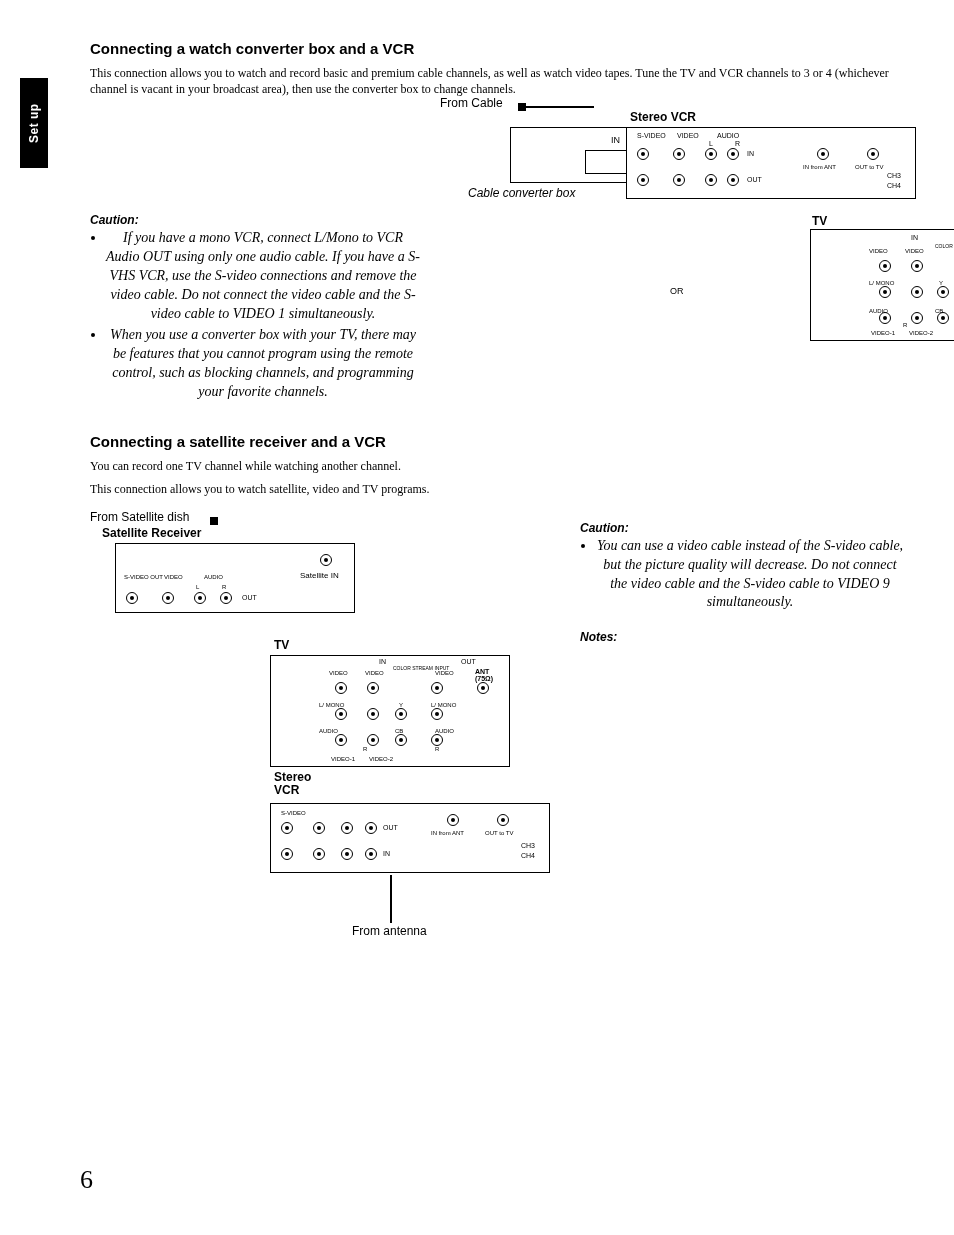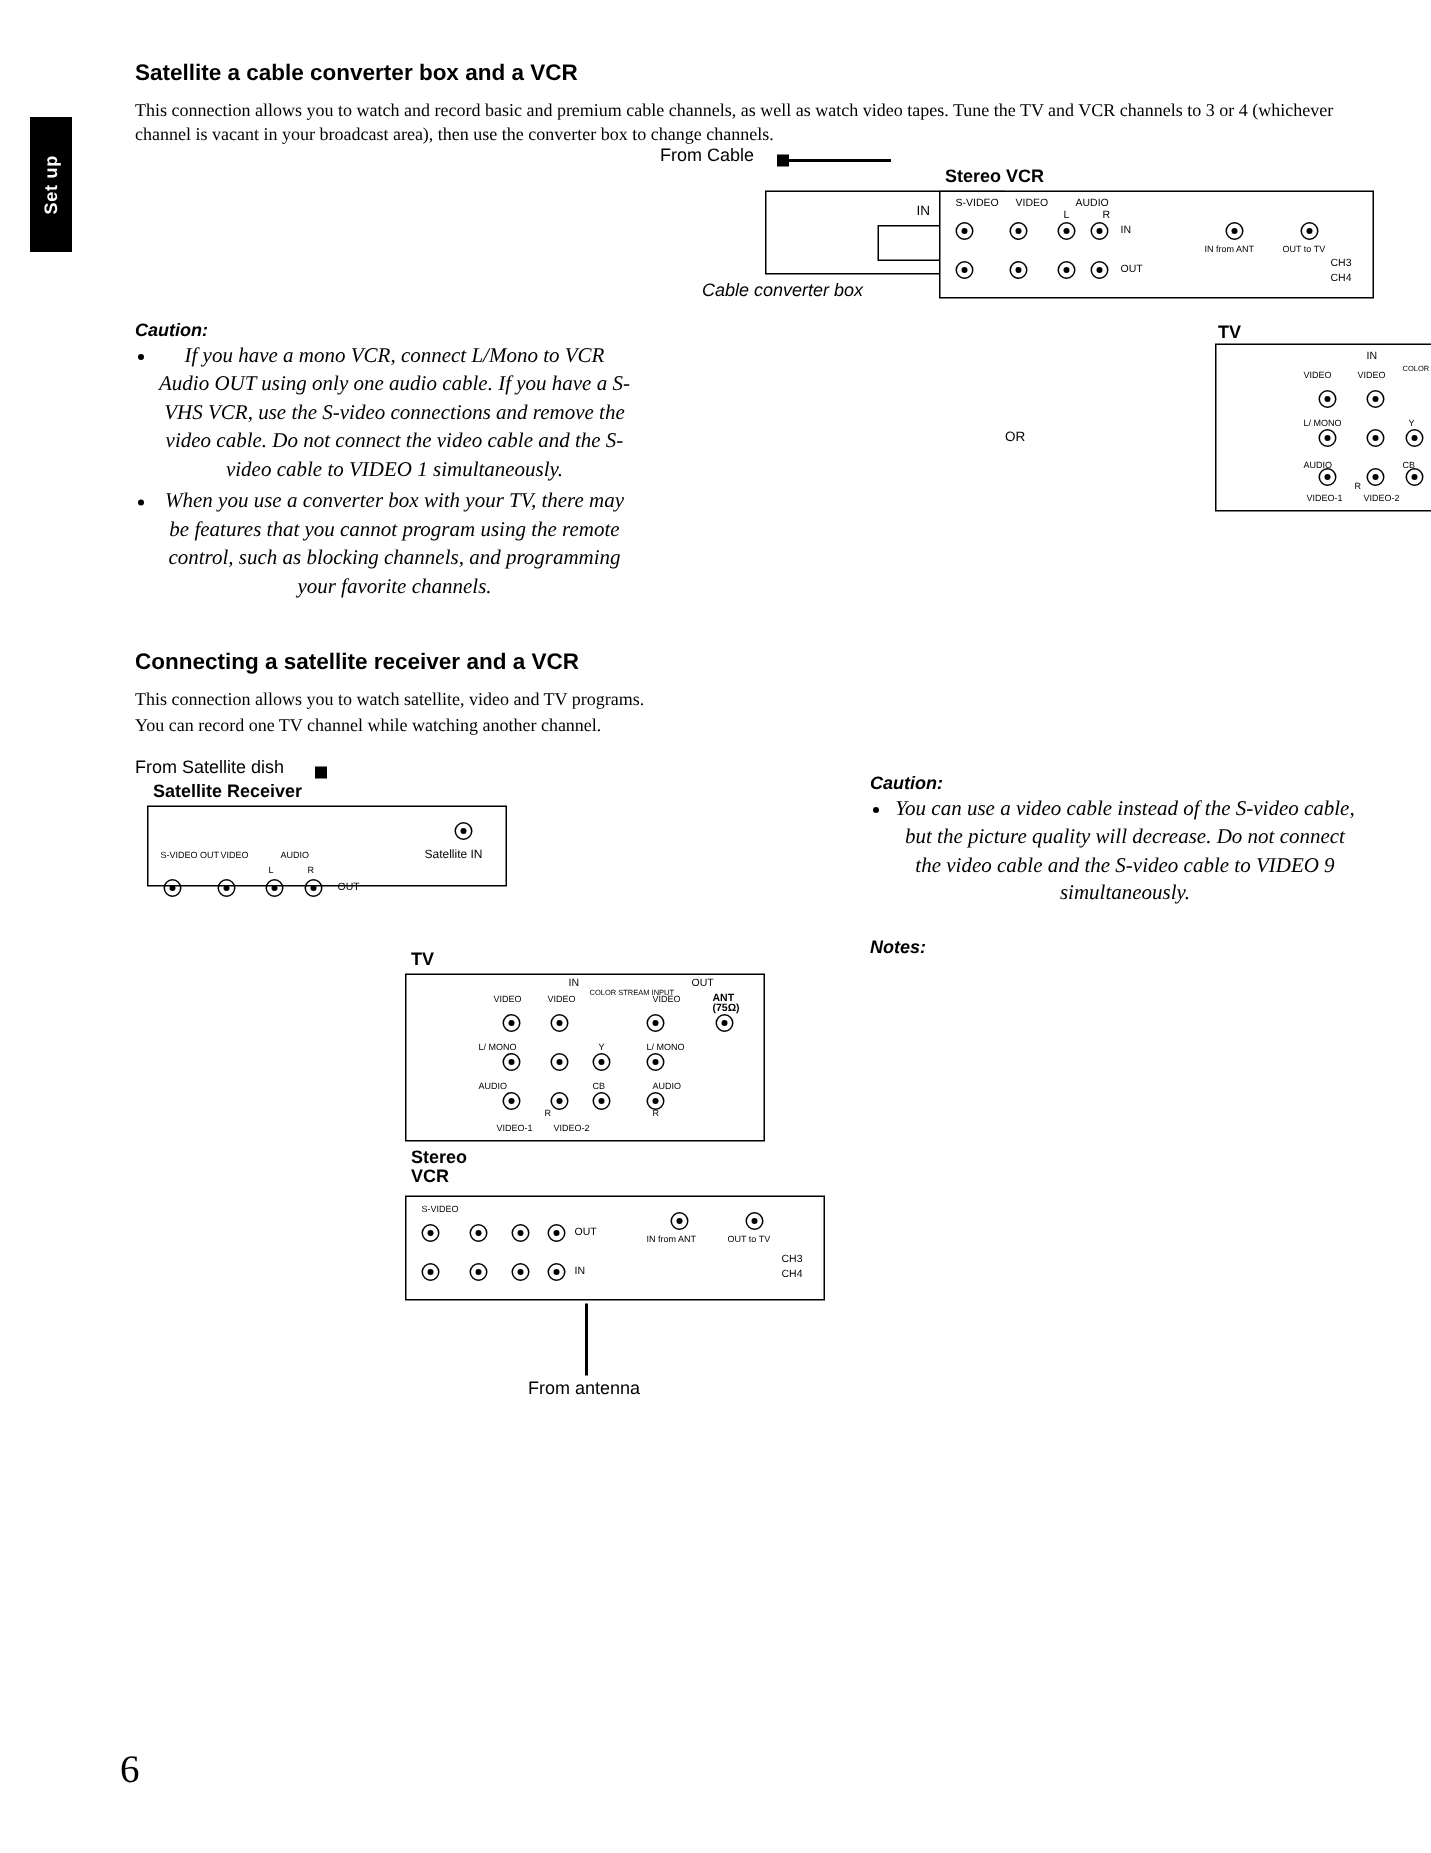--- a/index.html
+++ b/index.html
@@ -119,21 +119,21 @@
   .from-cable { font-family: Arial, sans-serif; font-size: 12px; }
 </style>
 </head>
 <body>
 
 <div class="side-tab">Set up</div>
 
 <div class="main">
 
 
-  <h2 class="sub">Satellite a cable converter box and a VCR</h2>
+  <h2 class="sub">Connecting a watch converter box and a VCR</h2>
   <p class="body">This connection allows you to watch and record basic and premium cable channels, as well as watch video tapes. Tune the TV and VCR channels to 3 or 4 (whichever channel is vacant in your broadcast area), then use the converter box to change channels.</p>
 
   <div class="row1">
     <div class="left">
       <div class="caution-label">Caution:</div>
       <ul class="italic-list">
         <li>If you have a mono VCR, connect L/Mono to VCR Audio OUT using only one audio cable. If you have a S-VHS VCR, use the S-video connections and remove the video cable. Do not connect the video cable and the S-video cable to VIDEO 1 simultaneously.</li>
         <li>When you use a converter box with your TV, there may be features that you cannot program using the remote control, such as blocking channels, and programming your favorite channels.</li>
       </ul>
     </div>
@@ -207,31 +207,31 @@
           <div style="position:absolute;left:126px;top:82px;"><span class="connector-o"></span></div>
 
         </div>
         <span class="lbl" style="left:230px;top:190px;font-size:9px;">OR</span>
       </div>
     </div>
   </div>
 
   <div class="sec2">
     <h2 class="sub">Connecting a satellite receiver and a VCR</h2>
+    <p class="body">You can record one TV channel while watching another channel.</p>
     <p class="body" style="margin-bottom:0;">This connection allows you to watch satellite, video and TV programs.</p>
-    <p class="body">You can record one TV channel while watching another channel.</p>
 
     <div class="row2">
       <div class="left">
         <div class="diagram-ph diagram2">
           <span class="lbl from-cable" style="left:0;top:0;font-size:12px;">From Satellite dish</span>
           <div style="position:absolute;left:120px;top:6px;width:8px;height:8px;background:#000;"></div>
 
           <span class="lbl bold" style="left:12px;top:16px;font-size:12px;">Satellite Receiver</span>
-          <div class="box" style="left:8px;top:32px;width:240px;height:54px;">
+          <div class="box" style="left:25px;top:32px;width:240px;height:70px;">
             <div style="position:absolute;left:204px;top:10px;"><span class="connector-o"></span></div>
             <span class="lbl" style="left:184px;top:28px;font-size:8px;">Satellite IN</span>
             <span class="lbl" style="left:8px;top:30px;font-size:6px;">S-VIDEO OUT</span>
             <span class="lbl" style="left:48px;top:30px;font-size:6px;">VIDEO</span>
             <span class="lbl" style="left:88px;top:30px;font-size:6px;">AUDIO</span>
             <span class="lbl" style="left:80px;top:40px;font-size:6px;">L</span>
             <span class="lbl" style="left:106px;top:40px;font-size:6px;">R</span>
             <span class="lbl" style="left:126px;top:50px;font-size:7px;">OUT</span>
             <div style="position:absolute;left:10px;top:48px;"><span class="connector-o"></span></div>
             <div style="position:absolute;left:46px;top:48px;"><span class="connector-o"></span></div>

